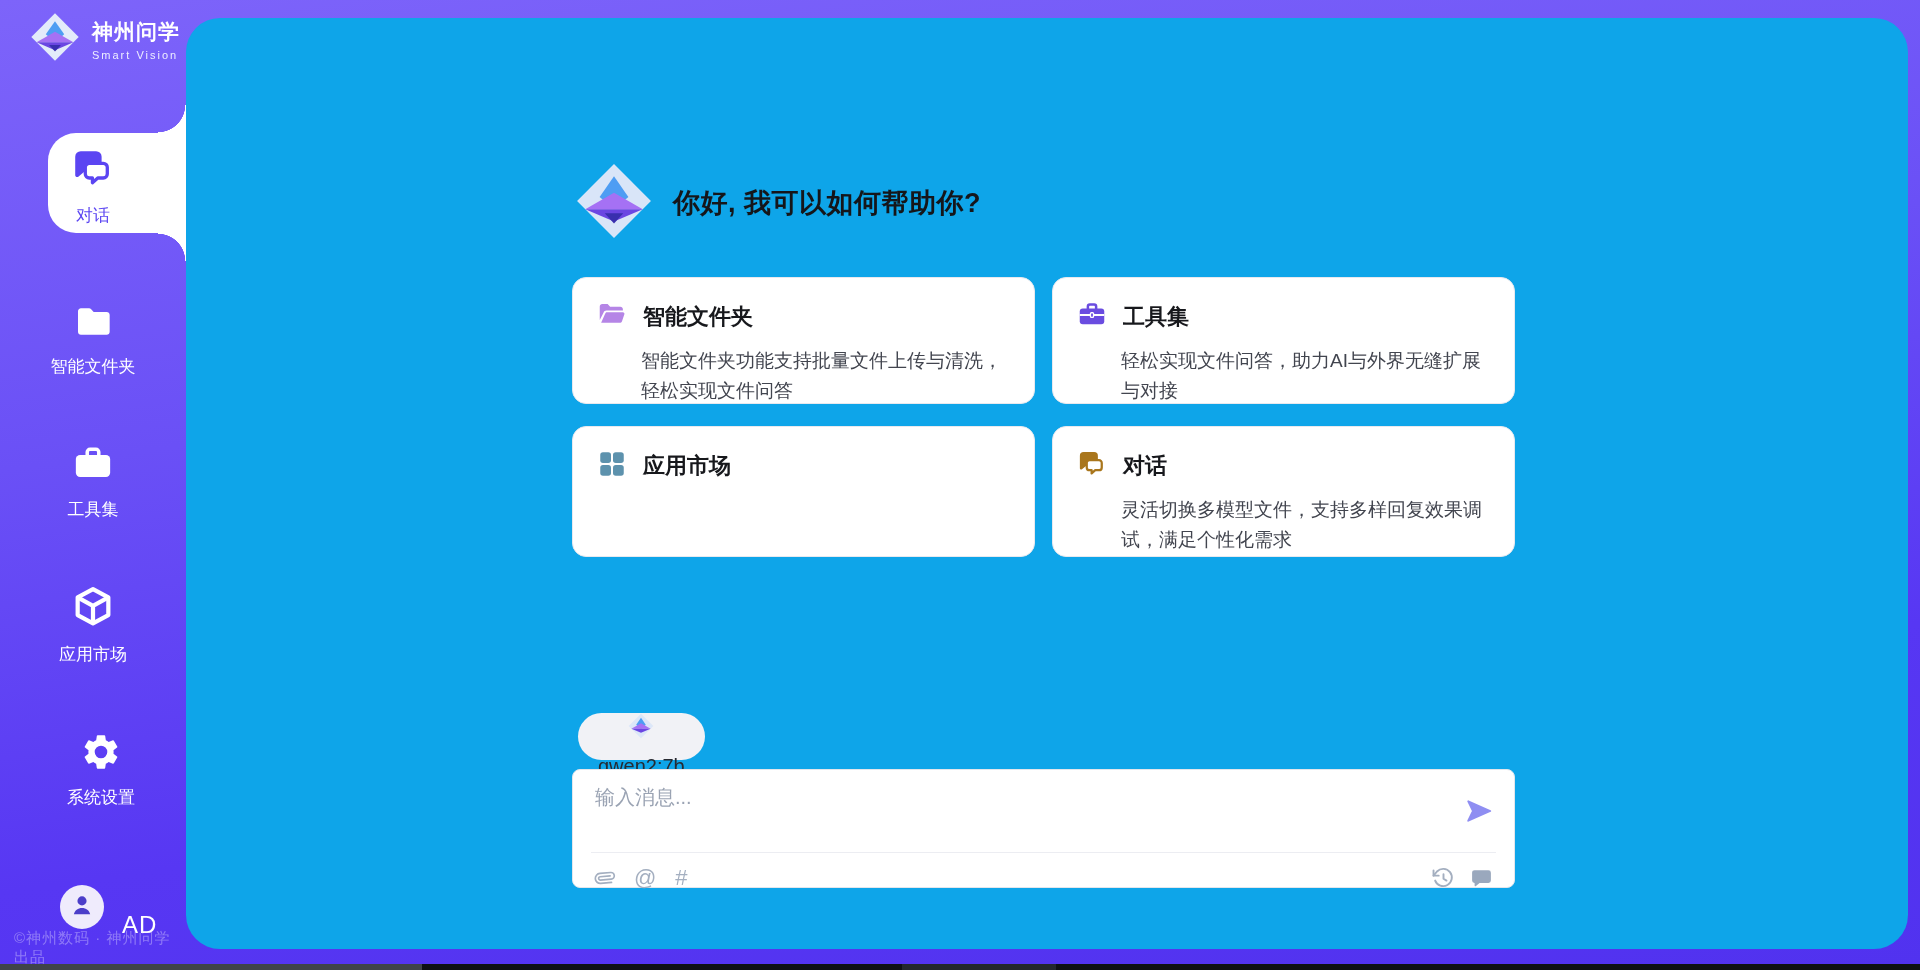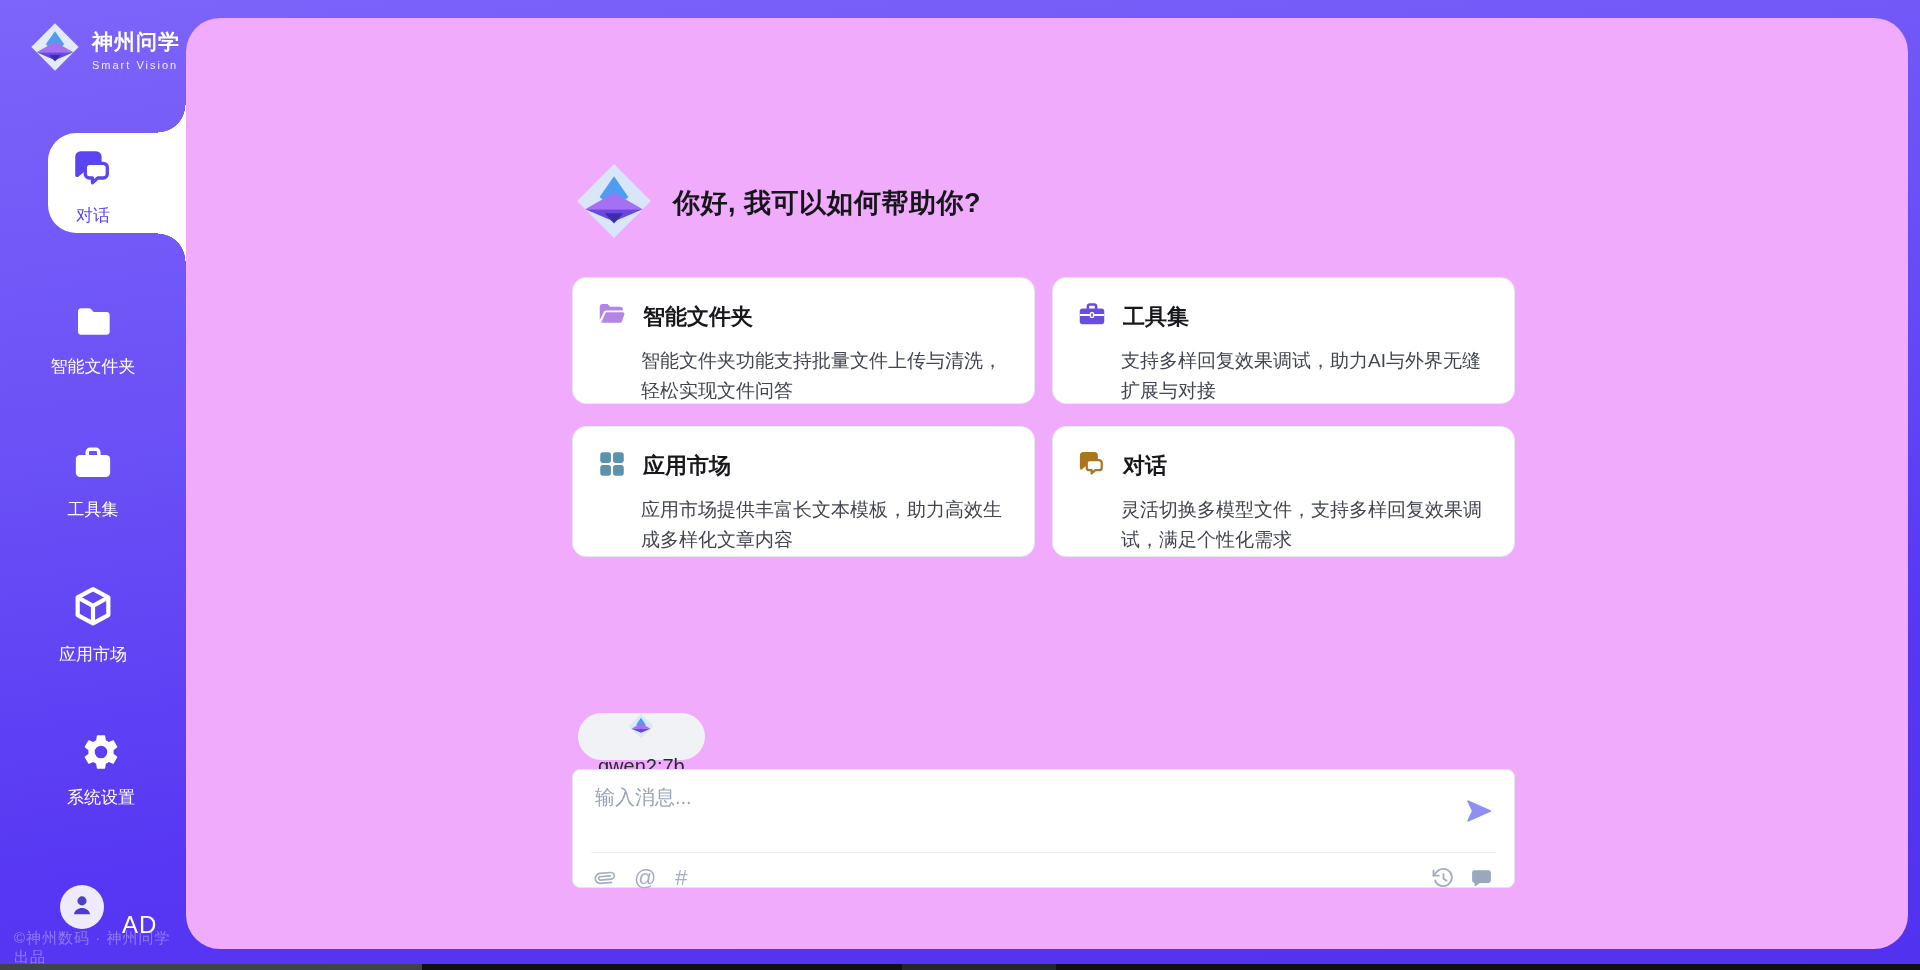--- a/index.html
+++ b/index.html
@@ -12,26 +12,26 @@
 
   
   .taskbar {
     position:absolute; left:0; right:0; bottom:0; height:6px;
     background: linear-gradient(90deg, #3f444a 0 22%, #0e1114 22% 47%, #23282d 47% 55%, #0e1114 55% 100%);
   }
 
   
   .panel {
     position:absolute; left:186px; top:18px; right:12px; bottom:21px;
-    background:#f0abfc; border-radius:34px;
+    background:#0ea5e9; border-radius:34px;
   }
 
   
   .sidebar { position:absolute; left:0; top:0; width:186px; height:970px; }
-  .brand { position:absolute; left:30px; top:22px; display:flex; align-items:center; gap:12px; }
+  .brand { position:absolute; left:30px; top:12px; display:flex; align-items:center; gap:12px; }
   .brand-text .brand-name { color:#fff; font-size:21px; font-weight:700; letter-spacing:1px; }
   .brand-text .brand-sub { color:#eef; font-size:11px; letter-spacing:2px; margin-top:3px; }
 
   .active-tab {
     position:absolute; left:48px; top:133px; width:138px; height:100px;
     background:#fff; border-radius:28px 0 0 28px;
   }
   .fillet { position:absolute; left:158px; width:28px; height:28px; }
   .fillet.top    { top:105px; background: radial-gradient(28px at 0 0,    rgba(0,0,0,0) 27px, #fff 27.5px); }
   .fillet.bottom { top:233px; background: radial-gradient(28px at 0 100%, rgba(0,0,0,0) 27px, #fff 27.5px); }
@@ -224,36 +224,35 @@
           <svg width="30" height="30" viewBox="0 0 24 24">
             <rect x="8.7" y="3.6" width="6.6" height="5.4" rx="1.6" fill="none" stroke="currentColor" stroke-width="2"></rect>
             <rect x="2.2" y="6.8" width="19.6" height="12.6" rx="2.4" fill="currentColor"></rect>
             <rect x="2.2" y="11.2" width="19.6" height="1.6" fill="#fff"></rect>
             <rect x="10.3" y="9.6" width="3.4" height="4.8" rx="1.2" fill="#fff"></rect>
             <rect x="11.3" y="10.6" width="1.4" height="2.8" rx="0.7" fill="currentColor"></rect>
           </svg>
         </span>
         <span class="card-title">工具集</span>
       </div>
-      <div class="card-desc">支持多样回复效果调试，助力AI与外界无缝扩展与对接</div>
+      <div class="card-desc">轻松实现文件问答，助力AI与外界无缝扩展与对接</div>
     </div>
 
     <div class="card">
       <div class="card-head">
         <span style="color: rgb(93, 146, 173);">
           <svg width="30" height="30" viewBox="0 0 24 24" fill="currentColor">
             <rect x="2.6" y="2.6" width="8.6" height="8.6" rx="2.2"></rect>
             <rect x="12.8" y="2.6" width="8.6" height="8.6" rx="2.2"></rect>
             <rect x="2.6" y="12.8" width="8.6" height="8.6" rx="2.2"></rect>
             <rect x="12.8" y="12.8" width="8.6" height="8.6" rx="2.2"></rect>
           </svg>
         </span>
         <span class="card-title">应用市场</span>
       </div>
-      <div class="card-desc">应用市场提供丰富长文本模板，助力高效生成多样化文章内容</div>
     </div>
 
     <div class="card">
       <div class="card-head">
         <span style="color: rgb(169, 118, 28);">
           <svg width="30" height="30" viewBox="0 0 24 24">
             <path d="M2.3 5.3A3 3 0 0 1 5.3 2.3h8.4a3 3 0 0 1 3 3v4.4a3 3 0 0 1-3 3H8.2L4 16.2c-.7.5-1.7.1-1.7-.8V5.3z" fill="currentColor"></path>
             <path d="M10 8.9h7.6a2.2 2.2 0 0 1 2.2 2.2v3.6a2.2 2.2 0 0 1-2.2 2.2h-3l-2.9 2.6v-2.6h-1.7a2.2 2.2 0 0 1-2.2-2.2v-3.6A2.2 2.2 0 0 1 10 8.9z" fill="#fff" stroke="currentColor" stroke-width="1.8" stroke-linejoin="round"></path>
           </svg>
         </span>

